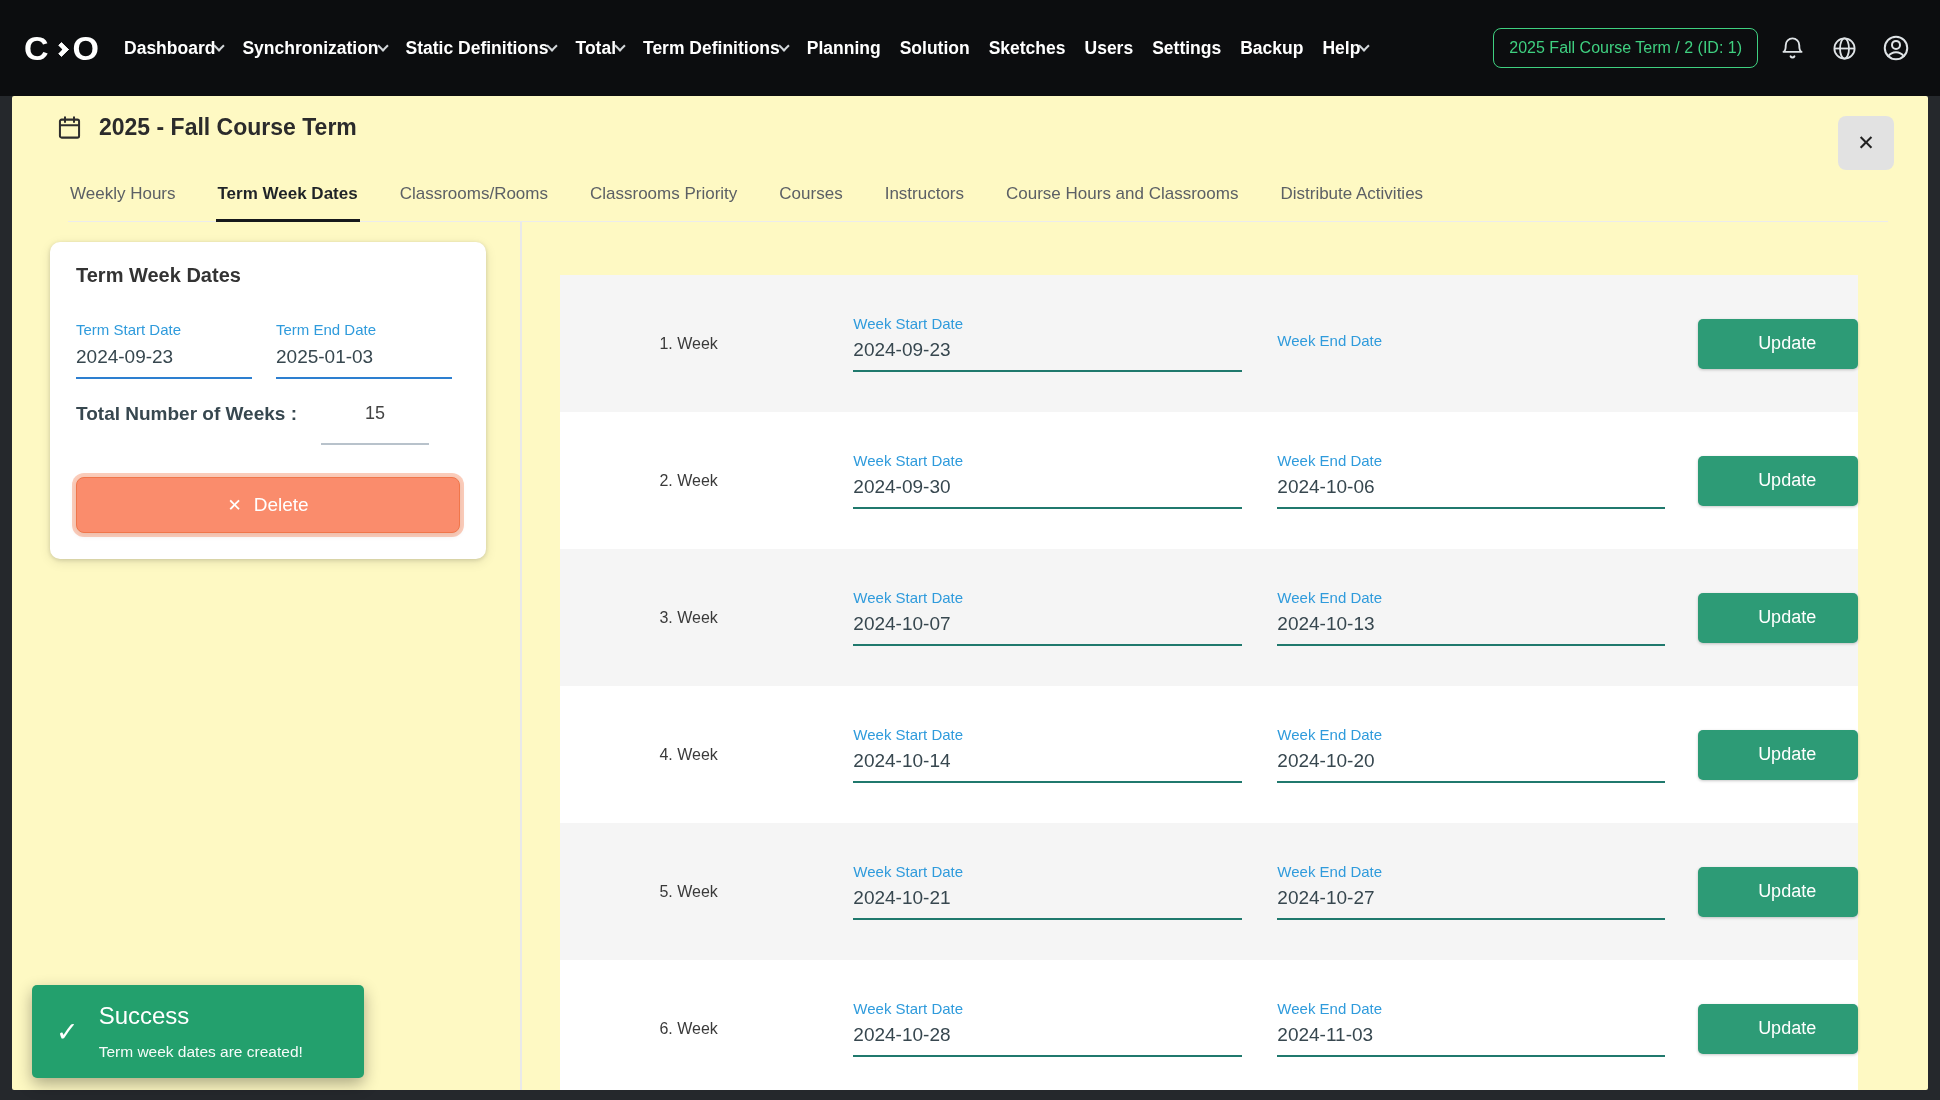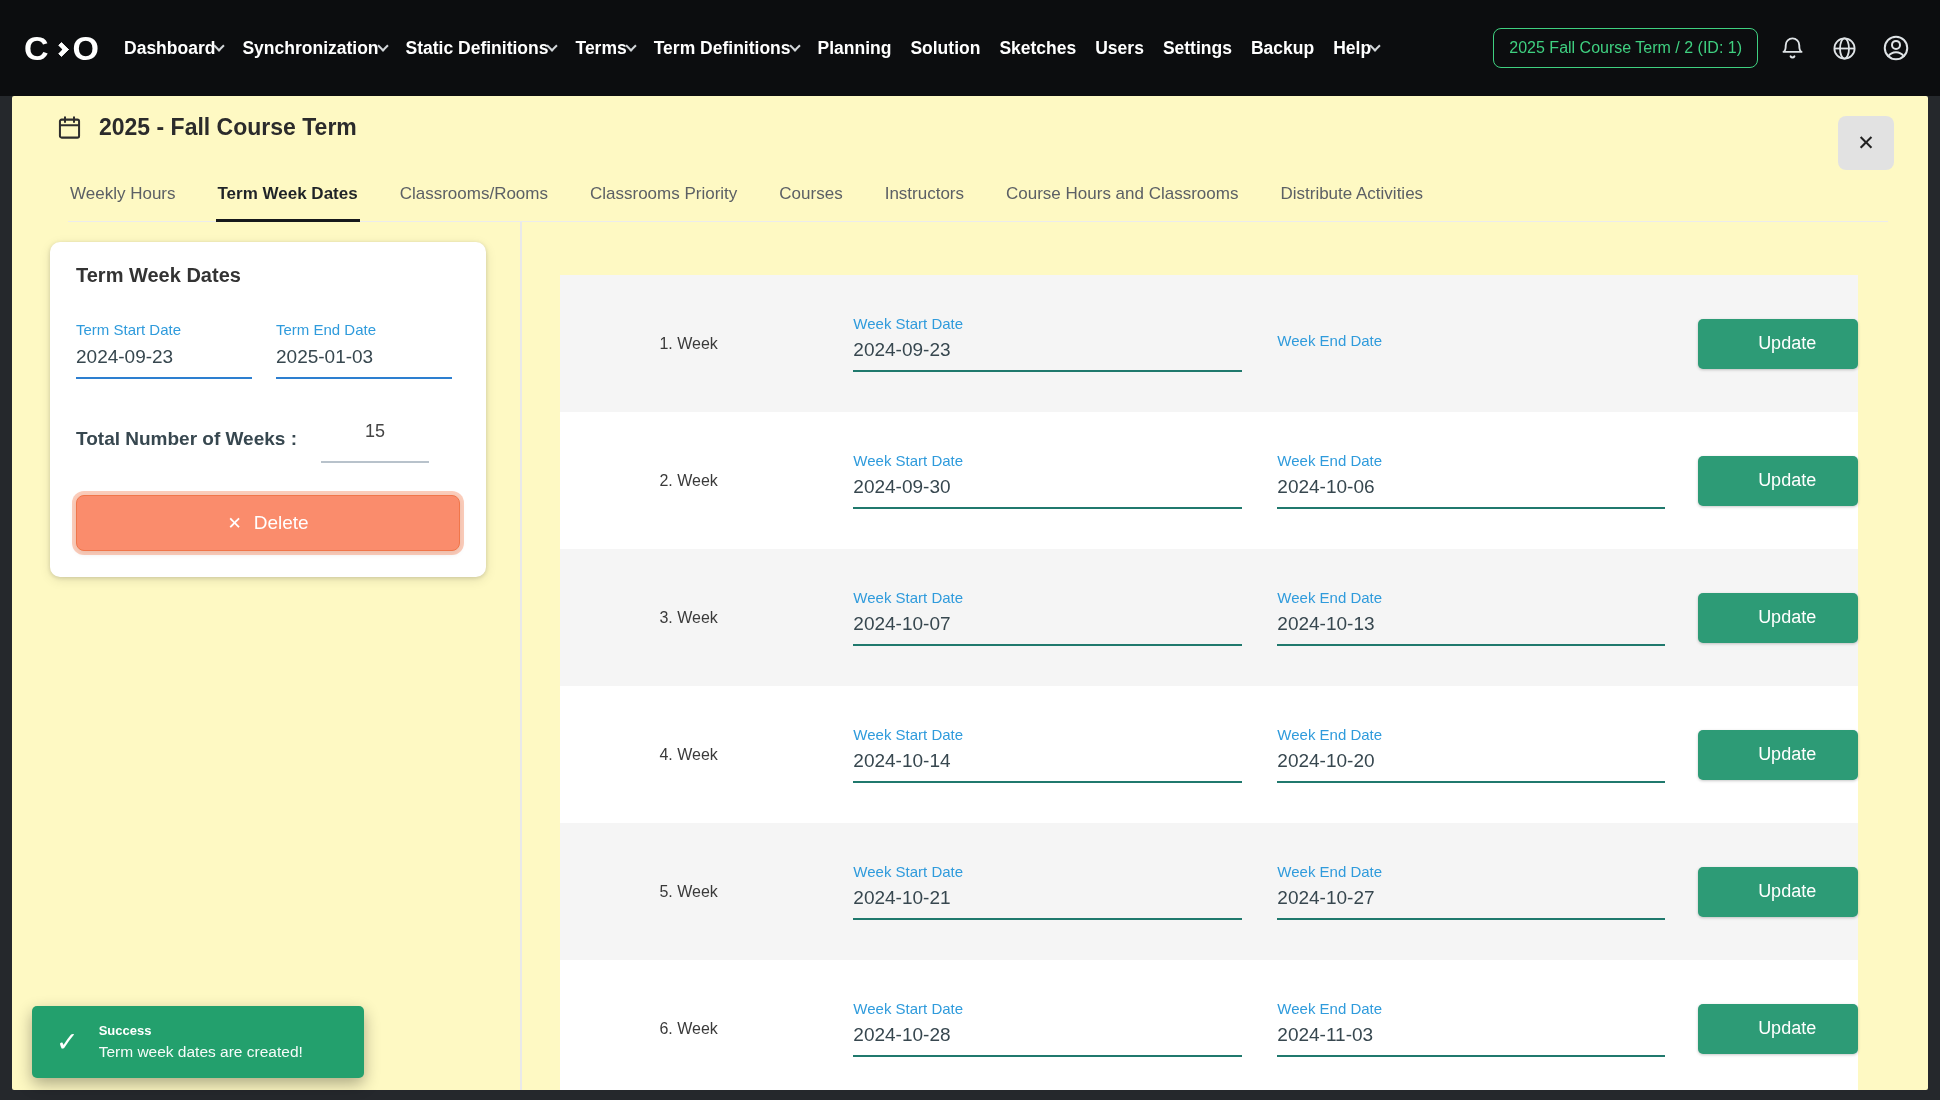--- a/index.html
+++ b/index.html
@@ -68,21 +68,21 @@
   .panel{
     position:absolute;left:38px;top:146px;width:436px;
     background:#fff;border-radius:10px;padding:22px 26px 26px;
     box-shadow:0 1px 4px rgba(0,0,0,.14),0 3px 12px rgba(0,0,0,.10);
   }
   .panel-title{font-size:20px;font-weight:700;color:#333;}
   .panel-fields{display:flex;gap:24px;margin-top:34px;}
   .field{width:176px;}
   .field-label{color:var(--label-blue);font-size:15px;font-weight:500;margin-bottom:8px;}
   .field-value{font-size:19px;color:#37474f;padding-bottom:9px;border-bottom:2px solid #2d7fd0;cursor:text;}
-  .weeks-total{display:flex;align-items:center;margin-top:42px;}
+  .weeks-total{display:flex;align-items:flex-start;margin-top:24px;}
   .weeks-total-label{font-size:19px;font-weight:700;color:#37474f;padding-bottom:6px;}
   .weeks-total-value{margin-left:24px;width:108px;text-align:center;font-size:18px;color:#444;
     padding-bottom:19px;border-bottom:2px solid #b8c2cb;cursor:text;}
   .delete-btn{
     margin-top:32px;width:100%;height:56px;
     background:var(--delete-salmon);border:1px solid #f0764a;border-radius:8px;
     color:#fff;font-size:19px;font-family:inherit;
     display:flex;align-items:center;justify-content:center;gap:12px;cursor:pointer;
     box-shadow:0 0 0 4px rgba(246,124,76,.38),0 2px 6px rgba(0,0,0,.12);
   }
@@ -107,21 +107,21 @@
   }
 
   
   .toast{
     position:absolute;left:32px;bottom:22px;width:332px;z-index:10;
     background:var(--toast-green);border-radius:5px;color:#fff;
     display:flex;align-items:center;padding:17px 18px;
     box-shadow:0 6px 16px rgba(0,0,0,.32);
   }
   .toast-check{font-size:27px;font-weight:700;margin:0 20px 0 6px;}
-  .toast-title{font-size:13px;font-weight:700;margin-bottom:5px;}
+  .toast-title{font-size:24px;font-weight:400;margin-bottom:13px;}
   .toast-msg{font-size:15.5px;color:rgba(255,255,255,.96);}
 
   svg{display:block;}
 </style>
 </head>
 <body>
 
 <nav class="navbar">
   <div class="logo">
     <span>C</span>
@@ -136,21 +136,21 @@
   </li>
       <li class="nav-item">
     <span>Synchronization</span>
     <span class="caret"></span>
   </li>
       <li class="nav-item">
     <span>Static Definitions</span>
     <span class="caret"></span>
   </li>
       <li class="nav-item">
-    <span>Terms</span>
+    <span>Total</span>
     <span class="caret"></span>
   </li>
       <li class="nav-item">
     <span>Term Definitions</span>
     <span class="caret"></span>
   </li>
       <li class="nav-item">
     <span>Planning</span>
 
   </li>

